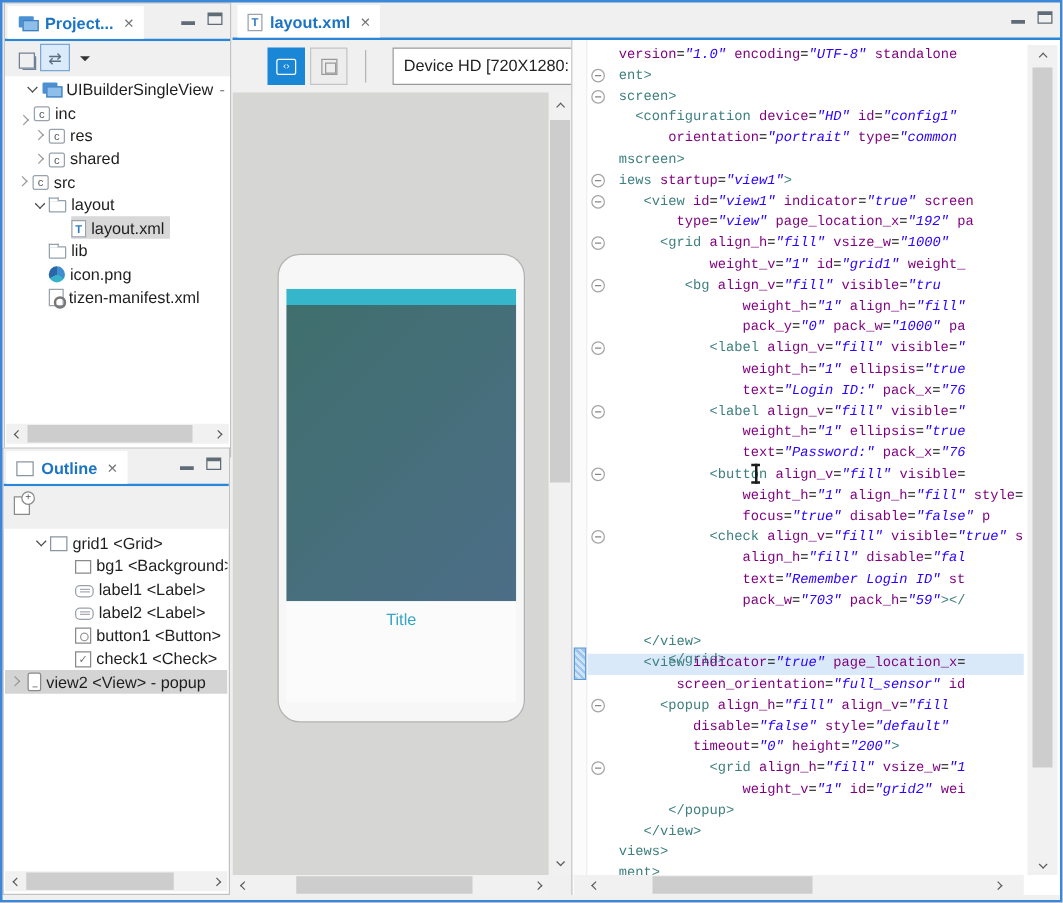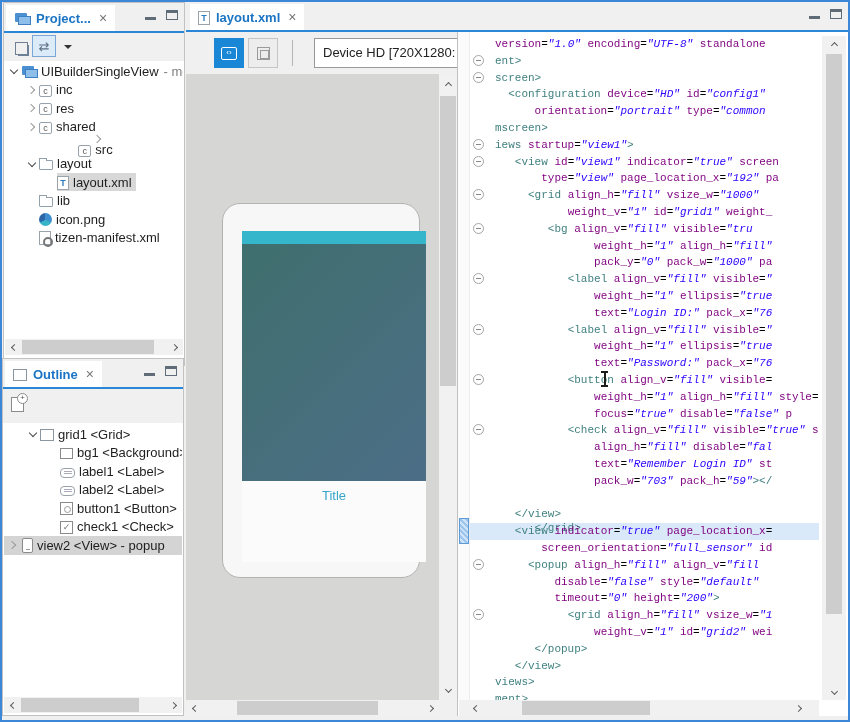--- a/index.html
+++ b/index.html
@@ -81,21 +81,21 @@
   #btn-source-view{left:28px;background:var(--btnblue)}
   #btn-design-view{left:62px;background:#ededed;border:1px solid #c5c5c5}
   .ic-codewin{width:16px;height:13px;border:1.5px solid #fff;border-radius:2px;color:#fff;font-size:8px;line-height:10px;text-align:center;letter-spacing:0}
   .ic-codewin::before{content:"‹›"}
   .ic-sqsq{position:relative;width:13px;height:13px;border:1px solid #9a9a9a}
   .ic-sqsq::after{content:"";position:absolute;left:2px;top:2px;width:7px;height:7px;border:1px solid #9a9a9a}
   #tb-sep{position:absolute;left:106px;top:8px;width:1px;height:26px;background:#b5b5b5}
   #device-combo{position:absolute;left:128px;top:6px;width:170px;height:30px;background:#fff;border:1px solid #999;font-size:13px;color:#222;line-height:28px;padding-left:8px;white-space:nowrap;overflow:hidden}
   #design-canvas{position:absolute;left:0;top:42px;width:253px;height:626px;background:#d6d6d4;overflow:hidden}
   #phone{position:absolute;left:36px;top:129px;width:198px;height:375px;background:#f7f7f7;border:1px solid #b3b3b3;border-radius:18px}
-  #phone-screen{position:absolute;left:19px;top:27px;width:184px;height:331px;overflow:hidden}
+  #phone-screen{position:absolute;left:6px;top:27px;width:184px;height:331px;overflow:hidden}
   #p-status{height:13px;background:var(--pstatus)}
   #p-bg{height:237px;background:linear-gradient(135deg,var(--pg1),var(--pg2))}
   #p-title-area{height:81px;background:#fbfbfb;text-align:center}
   #p-title{display:inline-block;margin-top:7px;font-size:13px;color:var(--ptitle)}
 
   
   #source-pane{position:absolute;left:457px;top:32px;width:391px;height:684px;background:#fff;border-left:1px solid #c0c0c0;overflow:hidden}
   #ann-gutter{position:absolute;left:0;top:0;width:12px;height:668px;background:#fbfbfb;border-right:1px solid #ececec}
   #gutter-marker{position:absolute;left:1px;top:486px;width:10px;height:26px;border:1px solid #5e9ad6;background:repeating-linear-gradient(45deg,#9cc6ee 0 2px,#cfe4f8 2px 4px)}
   #fold-gutter{position:absolute;left:12px;top:0;width:19px;height:668px;background:#fff}
@@ -128,50 +128,50 @@
         <span class="win-min"></span>
         <span class="win-max"></span>
       </div>
     </div>
     <div class="toolbar" style="top:30px;height:28px">
       <span class="ic-collapse" style="position:absolute;left:10px;top:8px"></span>
       <span class="ic-link" style="position:absolute;left:28px;top:2px">⇄</span>
       <span class="caret" style="position:absolute;left:60px;top:12px"></span>
     </div>
     <div class="tree" id="project-tree" style="top:59px;height:276px">
-        <div class="row" style="padding-left: 2px;">
+        <div class="row" style="padding-left: 14px;">
           <span class="exp open"></span>
           <span class="selbox">
             <span class="ti ti-project"></span>
             <span class="lab">UIBuilderSingleView</span>
             <span class="sfx">- mob</span>
           </span>
         </div>
-        <div class="row" style="padding-left: 20px;">
+        <div class="row" style="padding-left: 8px; align-items: flex-end;">
           <span class="exp closed"></span>
           <span class="selbox">
             <span class="ti ti-cbox"></span>
             <span class="lab">inc</span>
           </span>
         </div>
         <div class="row" style="padding-left: 20px;">
           <span class="exp closed"></span>
           <span class="selbox">
             <span class="ti ti-cbox"></span>
             <span class="lab">res</span>
           </span>
         </div>
         <div class="row" style="padding-left: 20px;">
           <span class="exp closed"></span>
           <span class="selbox">
             <span class="ti ti-cbox"></span>
             <span class="lab">shared</span>
           </span>
         </div>
-        <div class="row" style="padding-left: 7px; flex-direction: column;">
+        <div class="row" style="padding-left: 7px;">
           <span class="exp closed"></span>
           <span class="selbox">
             <span class="ti ti-cbox"></span>
             <span class="lab">src</span>
           </span>
         </div>
         <div class="row" style="padding-left: 20px;">
           <span class="exp open"></span>
           <span class="selbox">
             <span class="ti ti-folder-open"></span>

